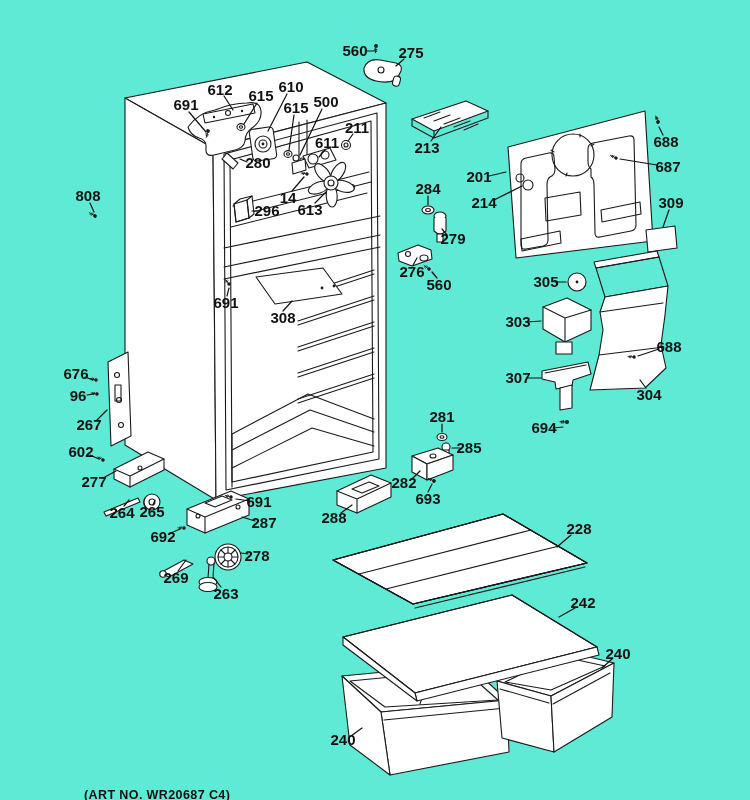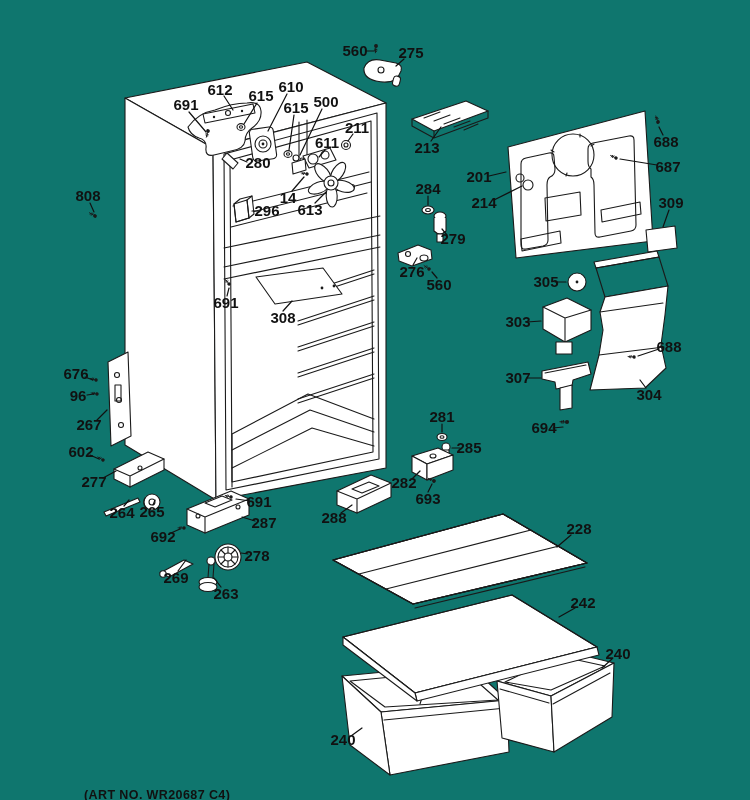--- a/index.html
+++ b/index.html
@@ -1,16 +1,16 @@
 <!DOCTYPE html>
 <html><head>
 <meta charset="utf-8">
 <style>
   html,body{margin:0;padding:0;background:#fff;}
-  .page{position:relative;width:750px;height:800px;background:#0f766e;overflow:hidden;
+  .page{position:relative;width:750px;height:800px;background:#5eead4;overflow:hidden;
         font-family:"Liberation Sans",sans-serif;}
   svg .ln, svg path, svg polygon, svg circle, svg ellipse, svg rect, svg line{
     stroke:#1a1a1a;stroke-width:1.1;fill:none;stroke-linecap:round;stroke-linejoin:round;}
   svg .f{fill:#fff;}
   svg .k{fill:#1a1a1a;stroke:none;}
   svg text.callout{font:700 15px "Liberation Sans",sans-serif;fill:#111;stroke:none;
     text-anchor:middle;}
   svg line.leader{stroke:#111;stroke-width:1.2;}
   .artno{position:absolute;left:84px;top:788px;font:700 12.5px "Liberation Sans",sans-serif;
     color:#111;letter-spacing:.4px;}

